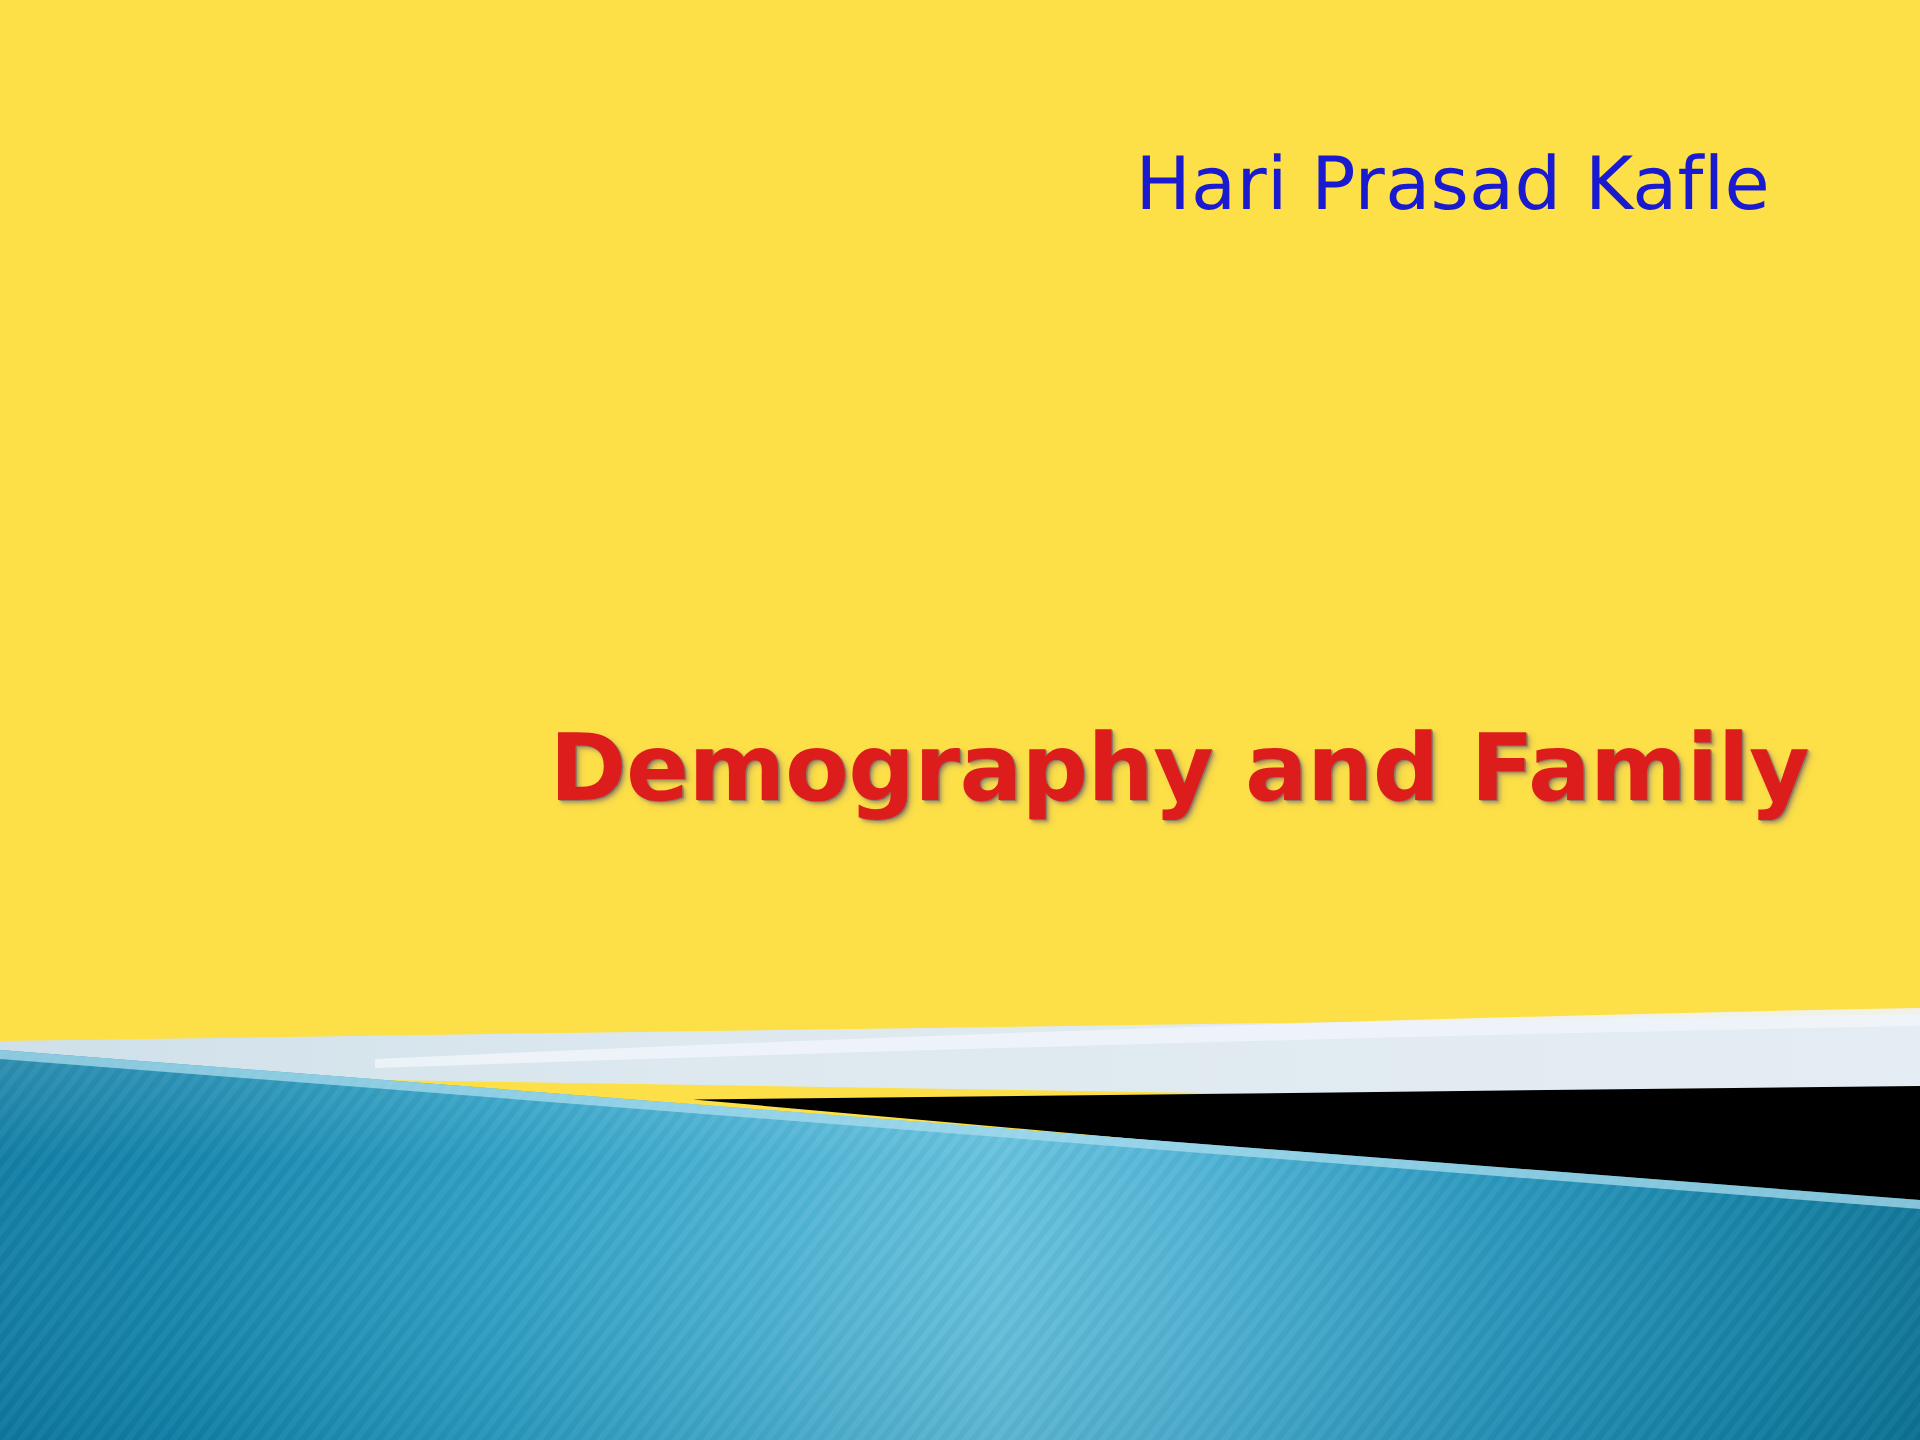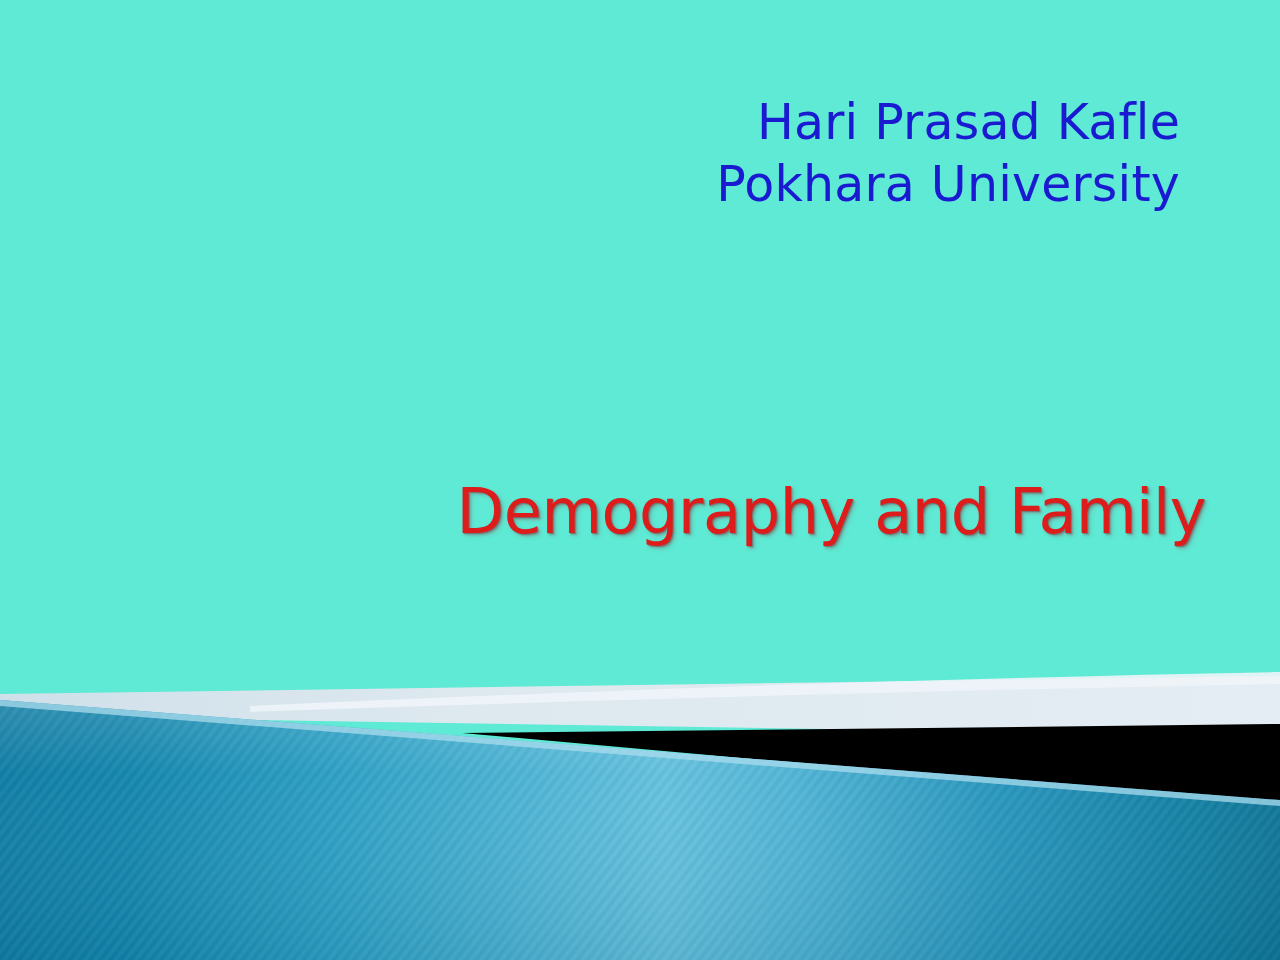--- a/index.html
+++ b/index.html
@@ -10,21 +10,21 @@
   }
   body {
     font-family: "DejaVu Sans", sans-serif;
   }
 
   #slide {
     position: relative;
     width: 1280px;
     height: 960px;
     overflow: hidden;
-    background: #5eead4;
+    background: #fde047;
   }
 
   
   #slide-decoration {
     position: absolute;
     left: 0;
     top: 0;
     width: 1280px;
     height: 960px;
     pointer-events: none;
@@ -58,21 +58,21 @@
     position: absolute;
     left: 180px;
     top: 470px;
     width: 1026px;
     text-align: right;
     z-index: 5;
   }
   .title-line {
     font-family: "DejaVu Sans", sans-serif;
     font-size: 62px;
-    font-weight: normal;
+    font-weight: bold;
     line-height: 83px;
     letter-spacing: -0.4px;
     color: #dd1c1c;
     white-space: nowrap;
     text-shadow:
       1px 1px 0 rgba(110, 95, 95, 0.55),
       2px 2px 2px rgba(120, 105, 105, 0.45),
       3px 3px 4px rgba(140, 125, 125, 0.30);
   }
 </style>
@@ -132,20 +132,19 @@
         <rect x="0" y="690" width="1280" height="280" fill="url(#weave)"></rect>
         <rect x="0" y="690" width="1280" height="280" fill="url(#tealShade)"></rect>
       </g>
 
       <path d="M 0,700 L 1280,800 L 1280,806 L 0,706 Z" fill="#a9dcee" opacity="0.75"></path>
     </svg>
   </div>
 
   <div id="subtitle-block">
     <div class="subtitle-line">Hari Prasad Kafle</div>
-    <div class="subtitle-line">Pokhara University</div>
   </div>
 
   <div id="title-block">
     <div class="title-line">Demography and Family</div>
   </div>
 
 </div>
 
 </body></html>

